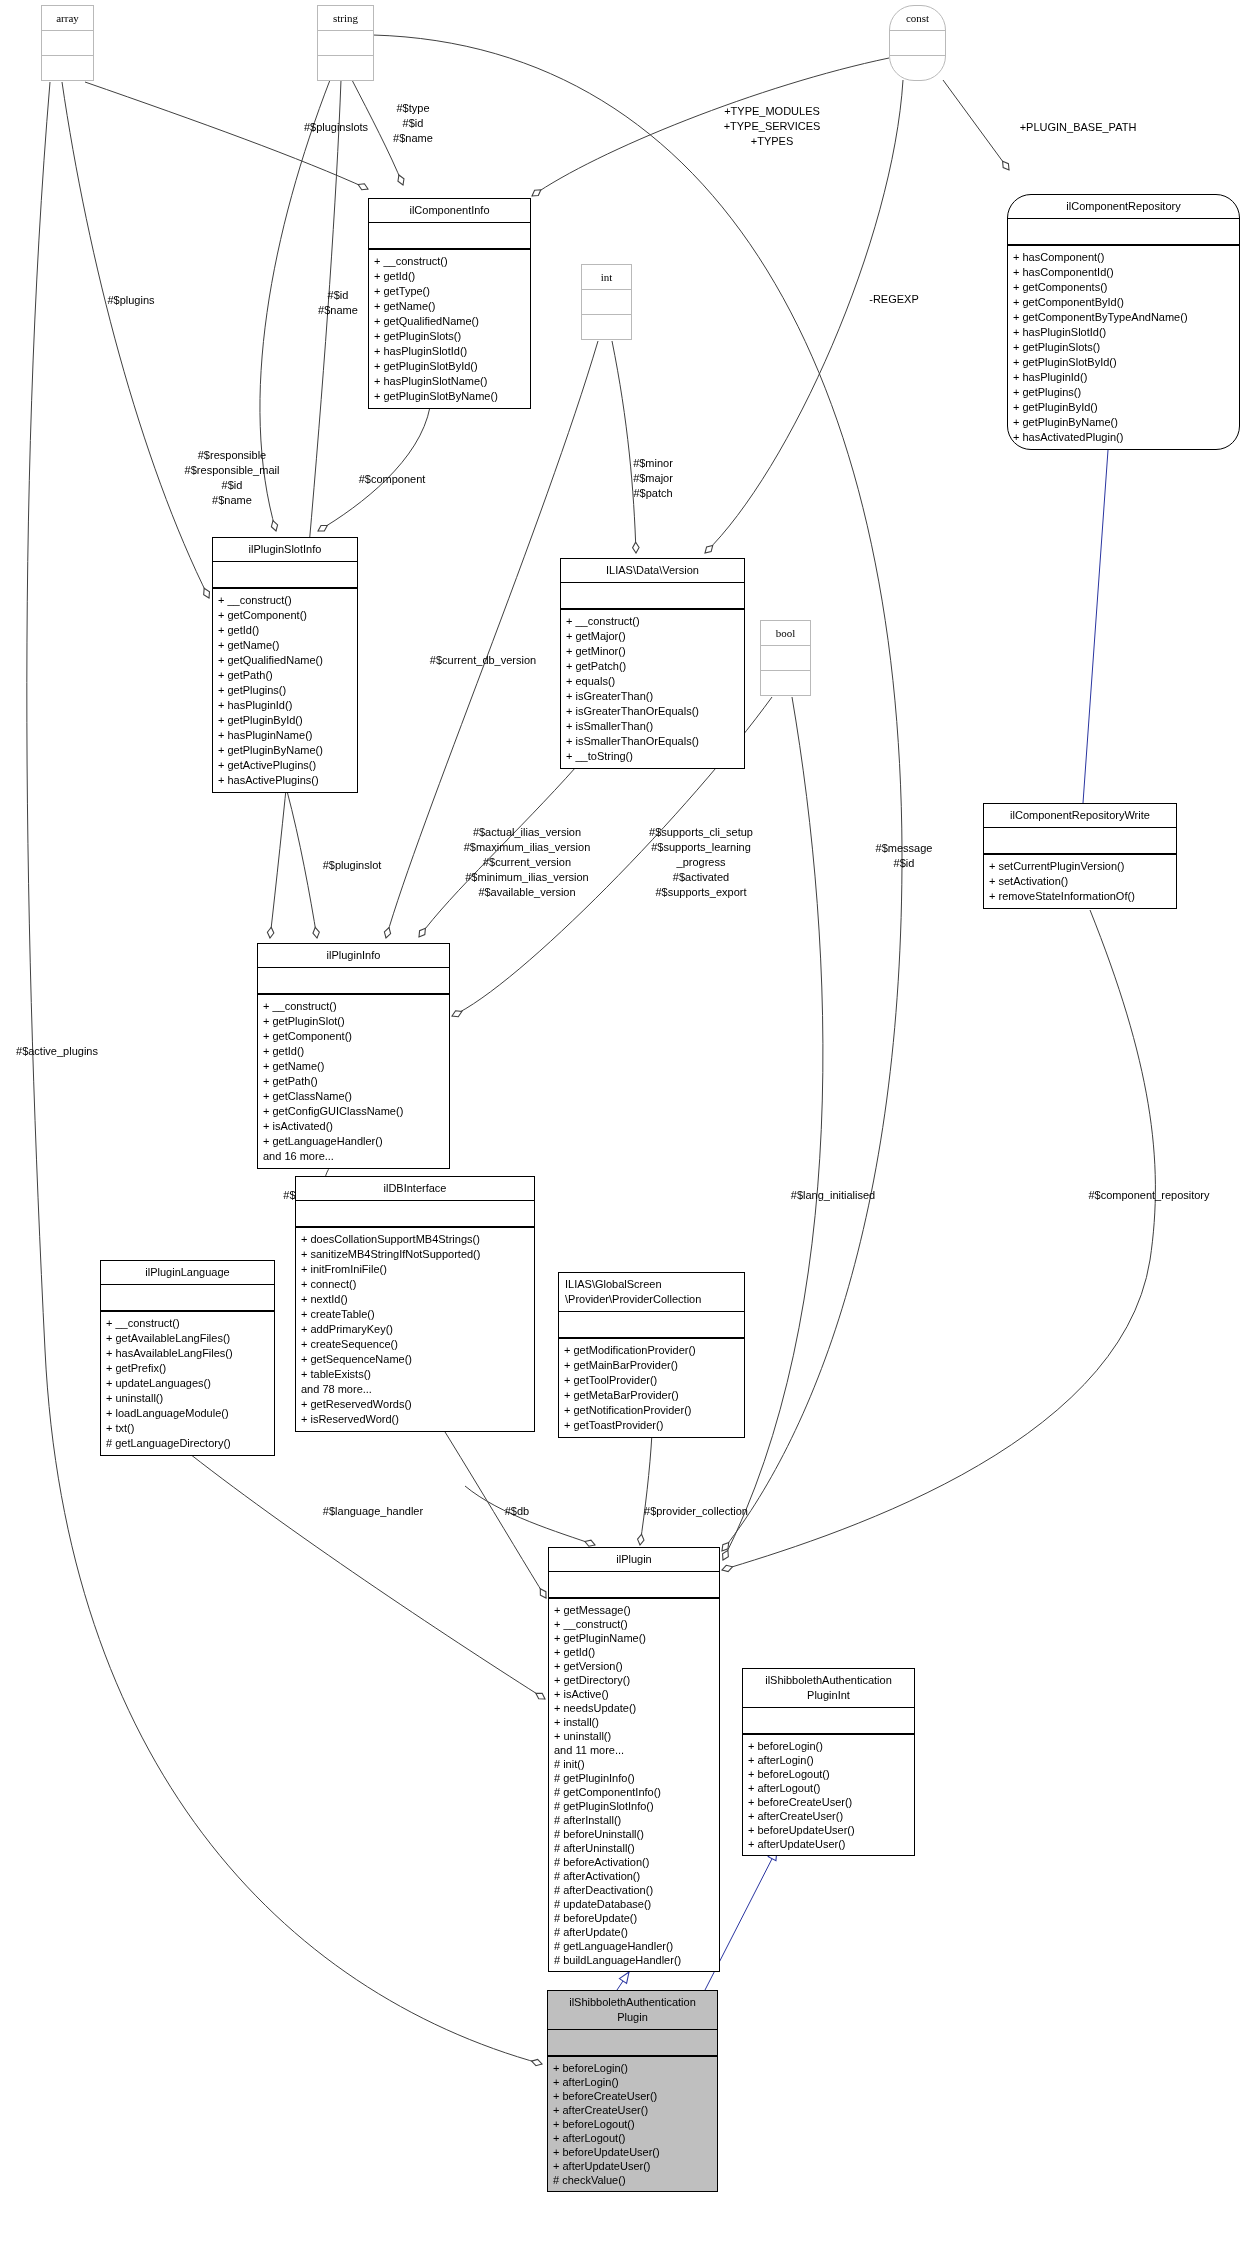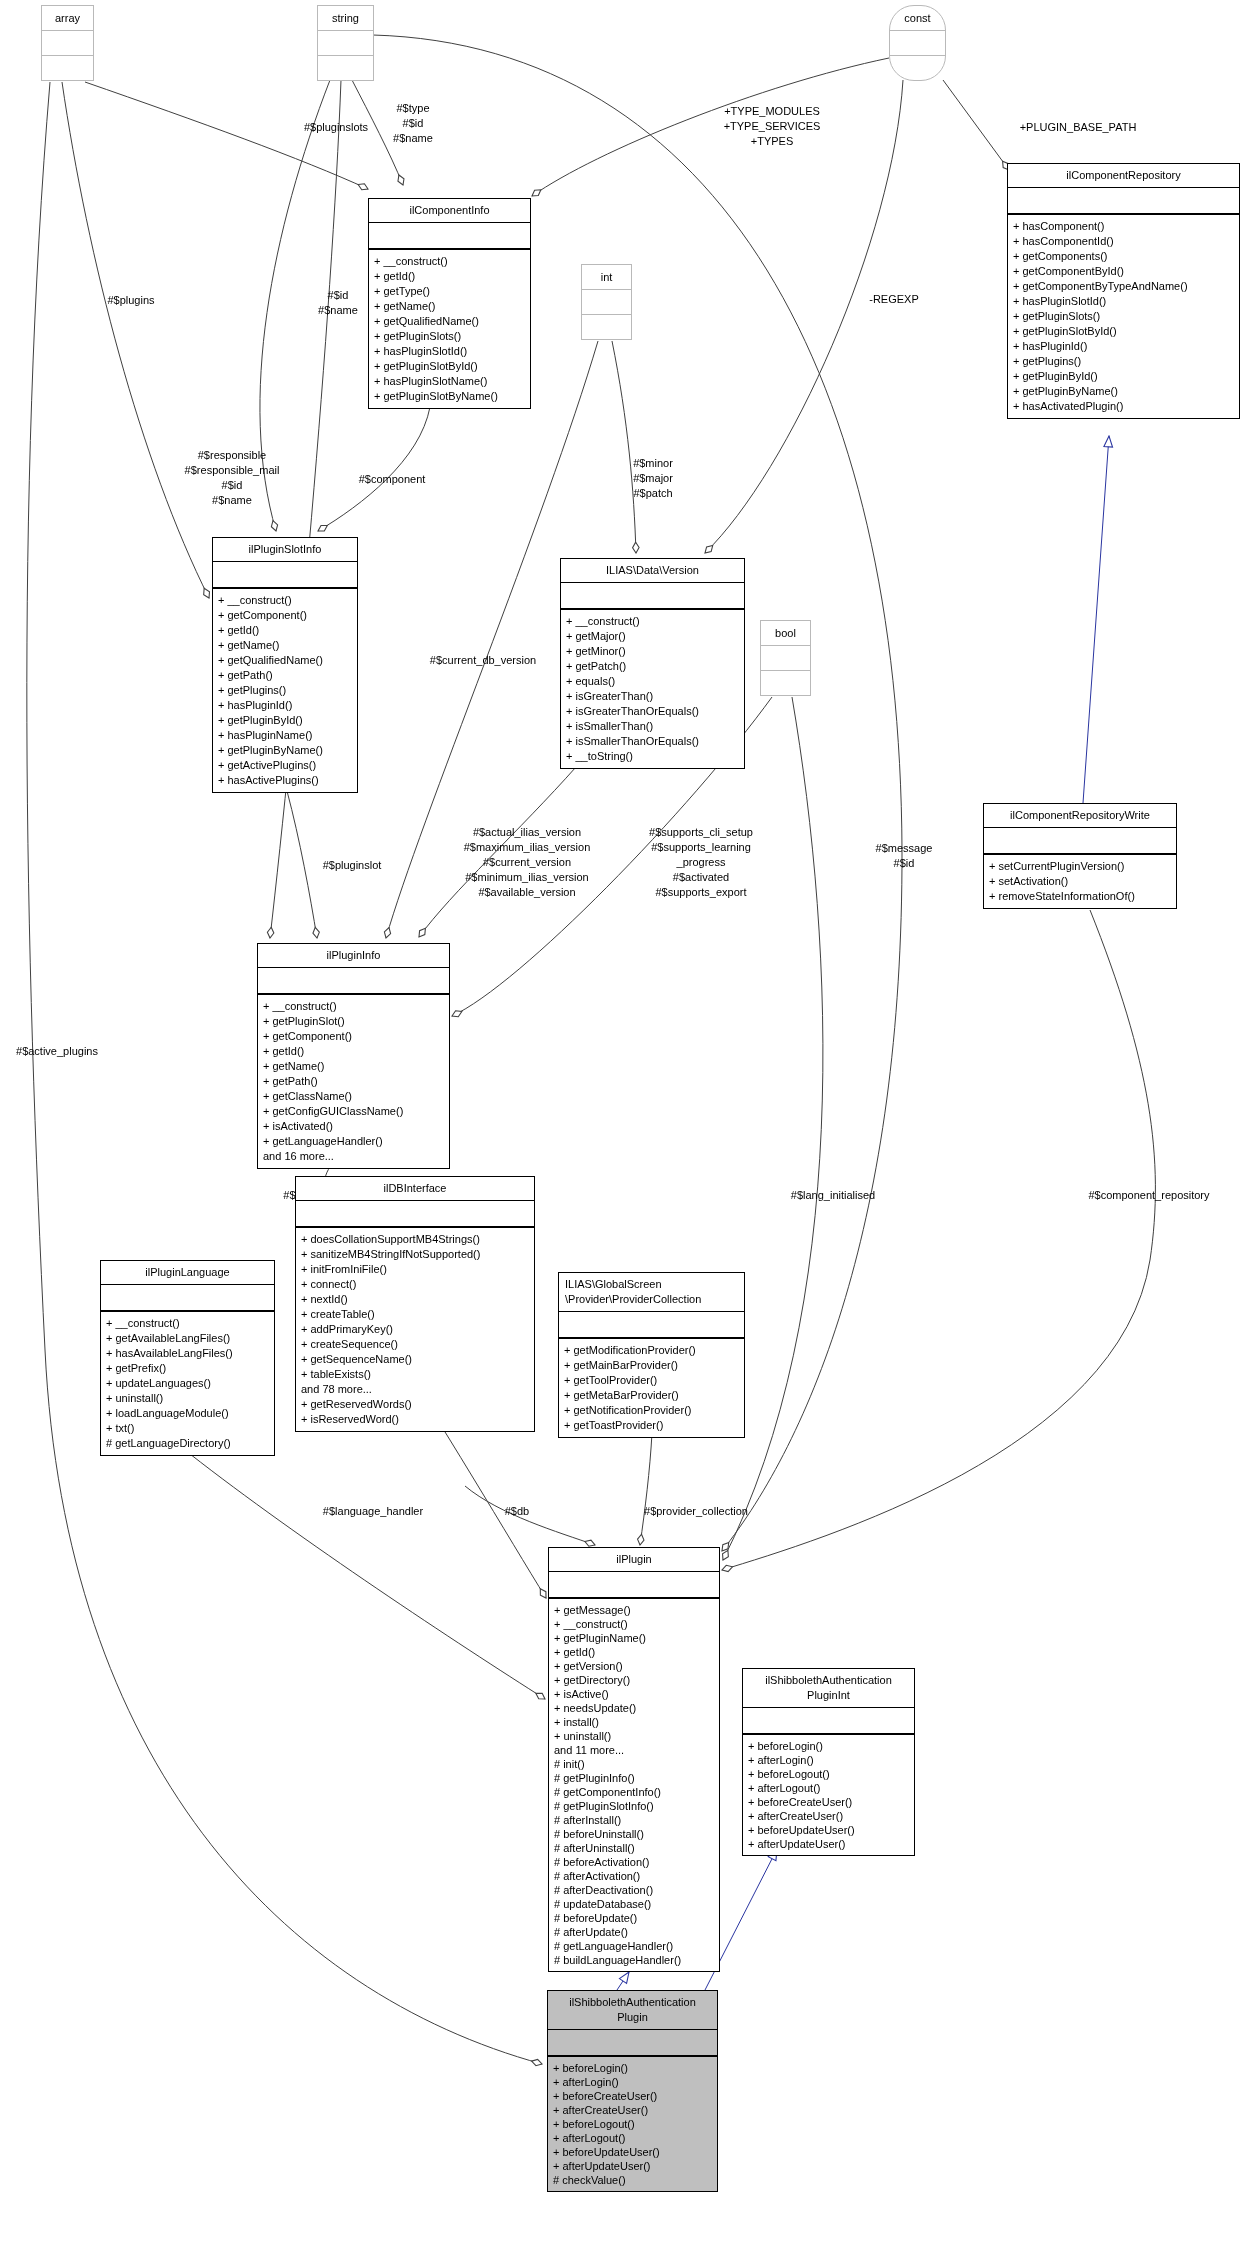--- a/index.html
+++ b/index.html
@@ -3,21 +3,21 @@
 <meta charset="utf-8">
 <style>
   html,body{margin:0;padding:0;background:#fff;}
   #canvas{position:relative;width:1243px;height:2253px;background:#fff;
           font-family:"Liberation Sans","DejaVu Sans",sans-serif;color:#000;overflow:hidden;}
   #edges{position:absolute;left:0;top:0;z-index:0;}
   .eline{fill:none;stroke:#404040;stroke-width:1;}
   .iline{fill:none;stroke:#2a35a0;stroke-width:1;}
   .elbl{font-size:11px;fill:#000;}
   
-  .prim{position:absolute;z-index:2;background:#fff;border:1px solid #b9b9b9;font-size:11px;}
+  .prim{position:absolute;z-index:2;background:#fff;border:1px solid #b9b9b9;font-size:11px;font-family:Liberation Serif, serif;}
   .prim .pt{height:24px;line-height:24px;text-align:center;border-bottom:1px solid #b9b9b9;}
   .prim .pc{height:24px;}
   .prim .pc + .pc{border-top:1px solid #b9b9b9;}
   
   .cls{position:absolute;z-index:2;background:#fff;border:1px solid #000;font-size:11px;}
   .cls .ct{text-align:center;border-bottom:1px solid #000;padding:4px 2px;line-height:15px;}
   .cls .ca{height:25px;border-bottom:2px solid #000;}
   .cls .cm{padding:4px 3px 4px 5px;}
   .cls .cm div{line-height:15px;white-space:nowrap;}
   .cls.tleft .ct{text-align:left;padding-left:6px;}
@@ -25,21 +25,21 @@
   #b-ilPlugin .cm div{line-height:14px;}
   #b-ilShibbolethAuthenticationPluginInt .cm div{line-height:14px;}
   #b-ilShibbolethAuthenticationPlugin .cm div{line-height:14px;}
   
   #b-array{left:41px;top:5px;width:51px;}
   #b-string{left:317px;top:5px;width:55px;}
   #b-const{left:889px;top:5px;width:55px;border-radius:25px;}
   #b-int{left:581px;top:264px;width:49px;}
   #b-bool{left:760px;top:620px;width:49px;}
   #b-ilComponentInfo{left:368px;top:198px;width:161px;}
-  #b-ilComponentRepository{left:1007px;top:163px;width:231px;}
+  #b-ilComponentRepository{left:1007px;top:194px;width:231px;border-radius:24px;}
   #b-ilPluginSlotInfo{left:212px;top:537px;width:144px;}
   #b-Version{left:560px;top:558px;width:183px;}
   #b-ilComponentRepositoryWrite{left:983px;top:803px;width:192px;}
   #b-ilPluginInfo{left:257px;top:943px;width:191px;}
   #b-ilPluginLanguage{left:100px;top:1260px;width:173px;}
   #b-ilDBInterface{left:295px;top:1176px;width:238px;}
   #b-ProviderCollection{left:558px;top:1272px;width:185px;}
   #b-ilPlugin{left:548px;top:1547px;width:170px;}
   #b-ilShibbolethAuthenticationPluginInt{left:742px;top:1668px;width:171px;}
   #b-ilShibbolethAuthenticationPlugin{left:547px;top:1990px;width:169px;}

